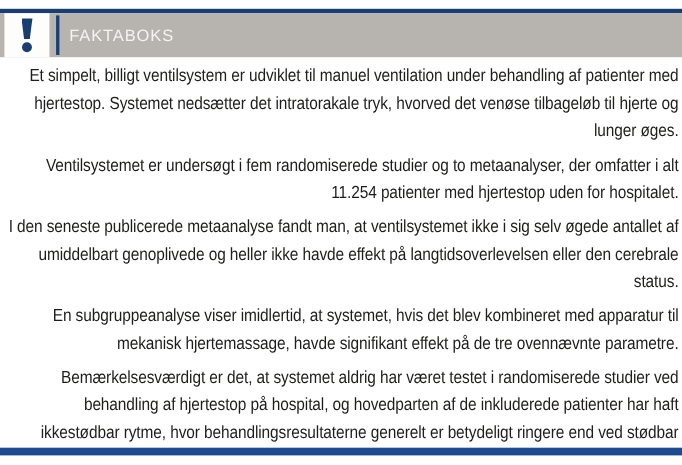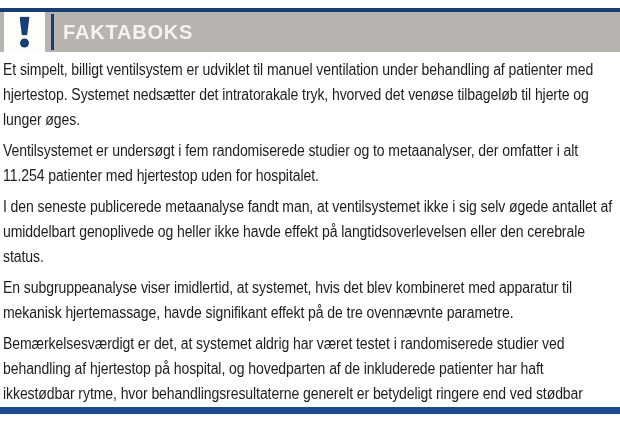--- a/index.html
+++ b/index.html
@@ -65,29 +65,30 @@
     width: 3px; height: 36px;
     background: var(--navy);
   }
   .header-title {
     position: absolute;
     left: 63px; top: 0;
     height: 40px;
     display: flex;
     align-items: center;
     color: var(--title_text);
-    font-size: 20px;
-    font-weight: 700;
+    font-size: 15px;
+    font-weight: 400;
     letter-spacing: 0.8px;
   }
   .body-wrap {
     position: absolute;
     left: 3px; top: 57px;
     width: 614px; height: 348px;
     overflow: hidden;
+    text-align: right;
   }
   .body-inner {
     width: 700px;
     transform: scaleX(0.877);
     transform-origin: 0 0;
     color: var(--text);
     font-size: 16px;
     line-height: 25px;
     letter-spacing: -0.1px;
   }

